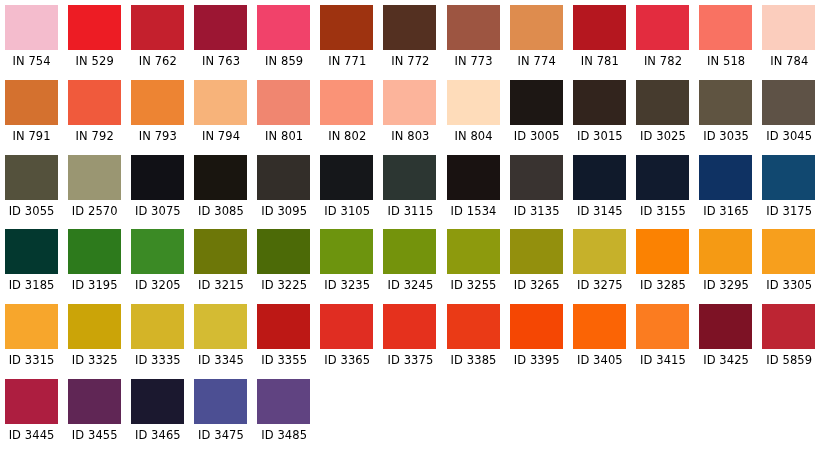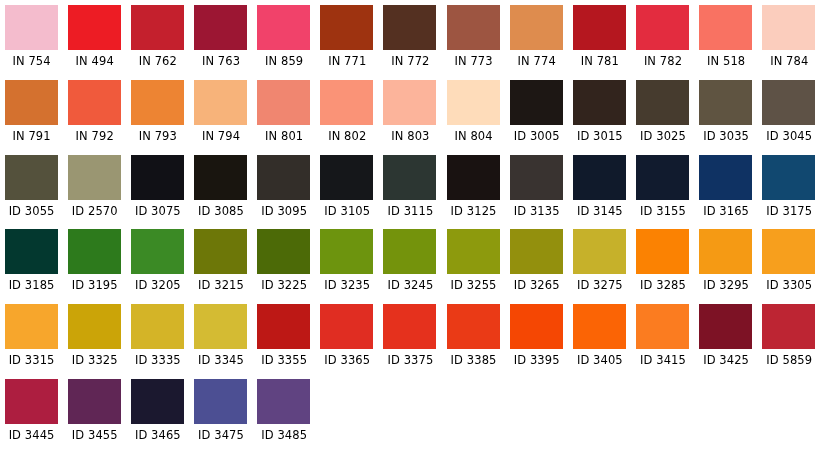--- a/index.html
+++ b/index.html
@@ -46,21 +46,21 @@
 </head>
 <body style="background: rgb(255, 255, 255);">
 
 <div id="palette-grid">
     <div class="swatch-cell">
       <div class="swatch-chip" style="background-color: rgb(244, 188, 205);"></div>
       <div class="swatch-label">IN 754</div>
     </div>
     <div class="swatch-cell">
       <div class="swatch-chip" style="background-color: rgb(237, 28, 36);"></div>
-      <div class="swatch-label">IN 494</div>
+      <div class="swatch-label">IN 529</div>
     </div>
     <div class="swatch-cell">
       <div class="swatch-chip" style="background-color: rgb(196, 32, 45);"></div>
       <div class="swatch-label">IN 762</div>
     </div>
     <div class="swatch-cell">
       <div class="swatch-chip" style="background-color: rgb(156, 22, 51);"></div>
       <div class="swatch-label">IN 763</div>
     </div>
     <div class="swatch-cell">
@@ -174,21 +174,21 @@
     <div class="swatch-cell">
       <div class="swatch-chip" style="background-color: rgb(21, 23, 26);"></div>
       <div class="swatch-label">ID 3105</div>
     </div>
     <div class="swatch-cell">
       <div class="swatch-chip" style="background-color: rgb(44, 54, 50);"></div>
       <div class="swatch-label">ID 3115</div>
     </div>
     <div class="swatch-cell">
       <div class="swatch-chip" style="background-color: rgb(25, 18, 17);"></div>
-      <div class="swatch-label">ID 3125</div>
+      <div class="swatch-label">ID 1534</div>
     </div>
     <div class="swatch-cell">
       <div class="swatch-chip" style="background-color: rgb(57, 51, 48);"></div>
       <div class="swatch-label">ID 3135</div>
     </div>
     <div class="swatch-cell">
       <div class="swatch-chip" style="background-color: rgb(16, 26, 43);"></div>
       <div class="swatch-label">ID 3145</div>
     </div>
     <div class="swatch-cell">

